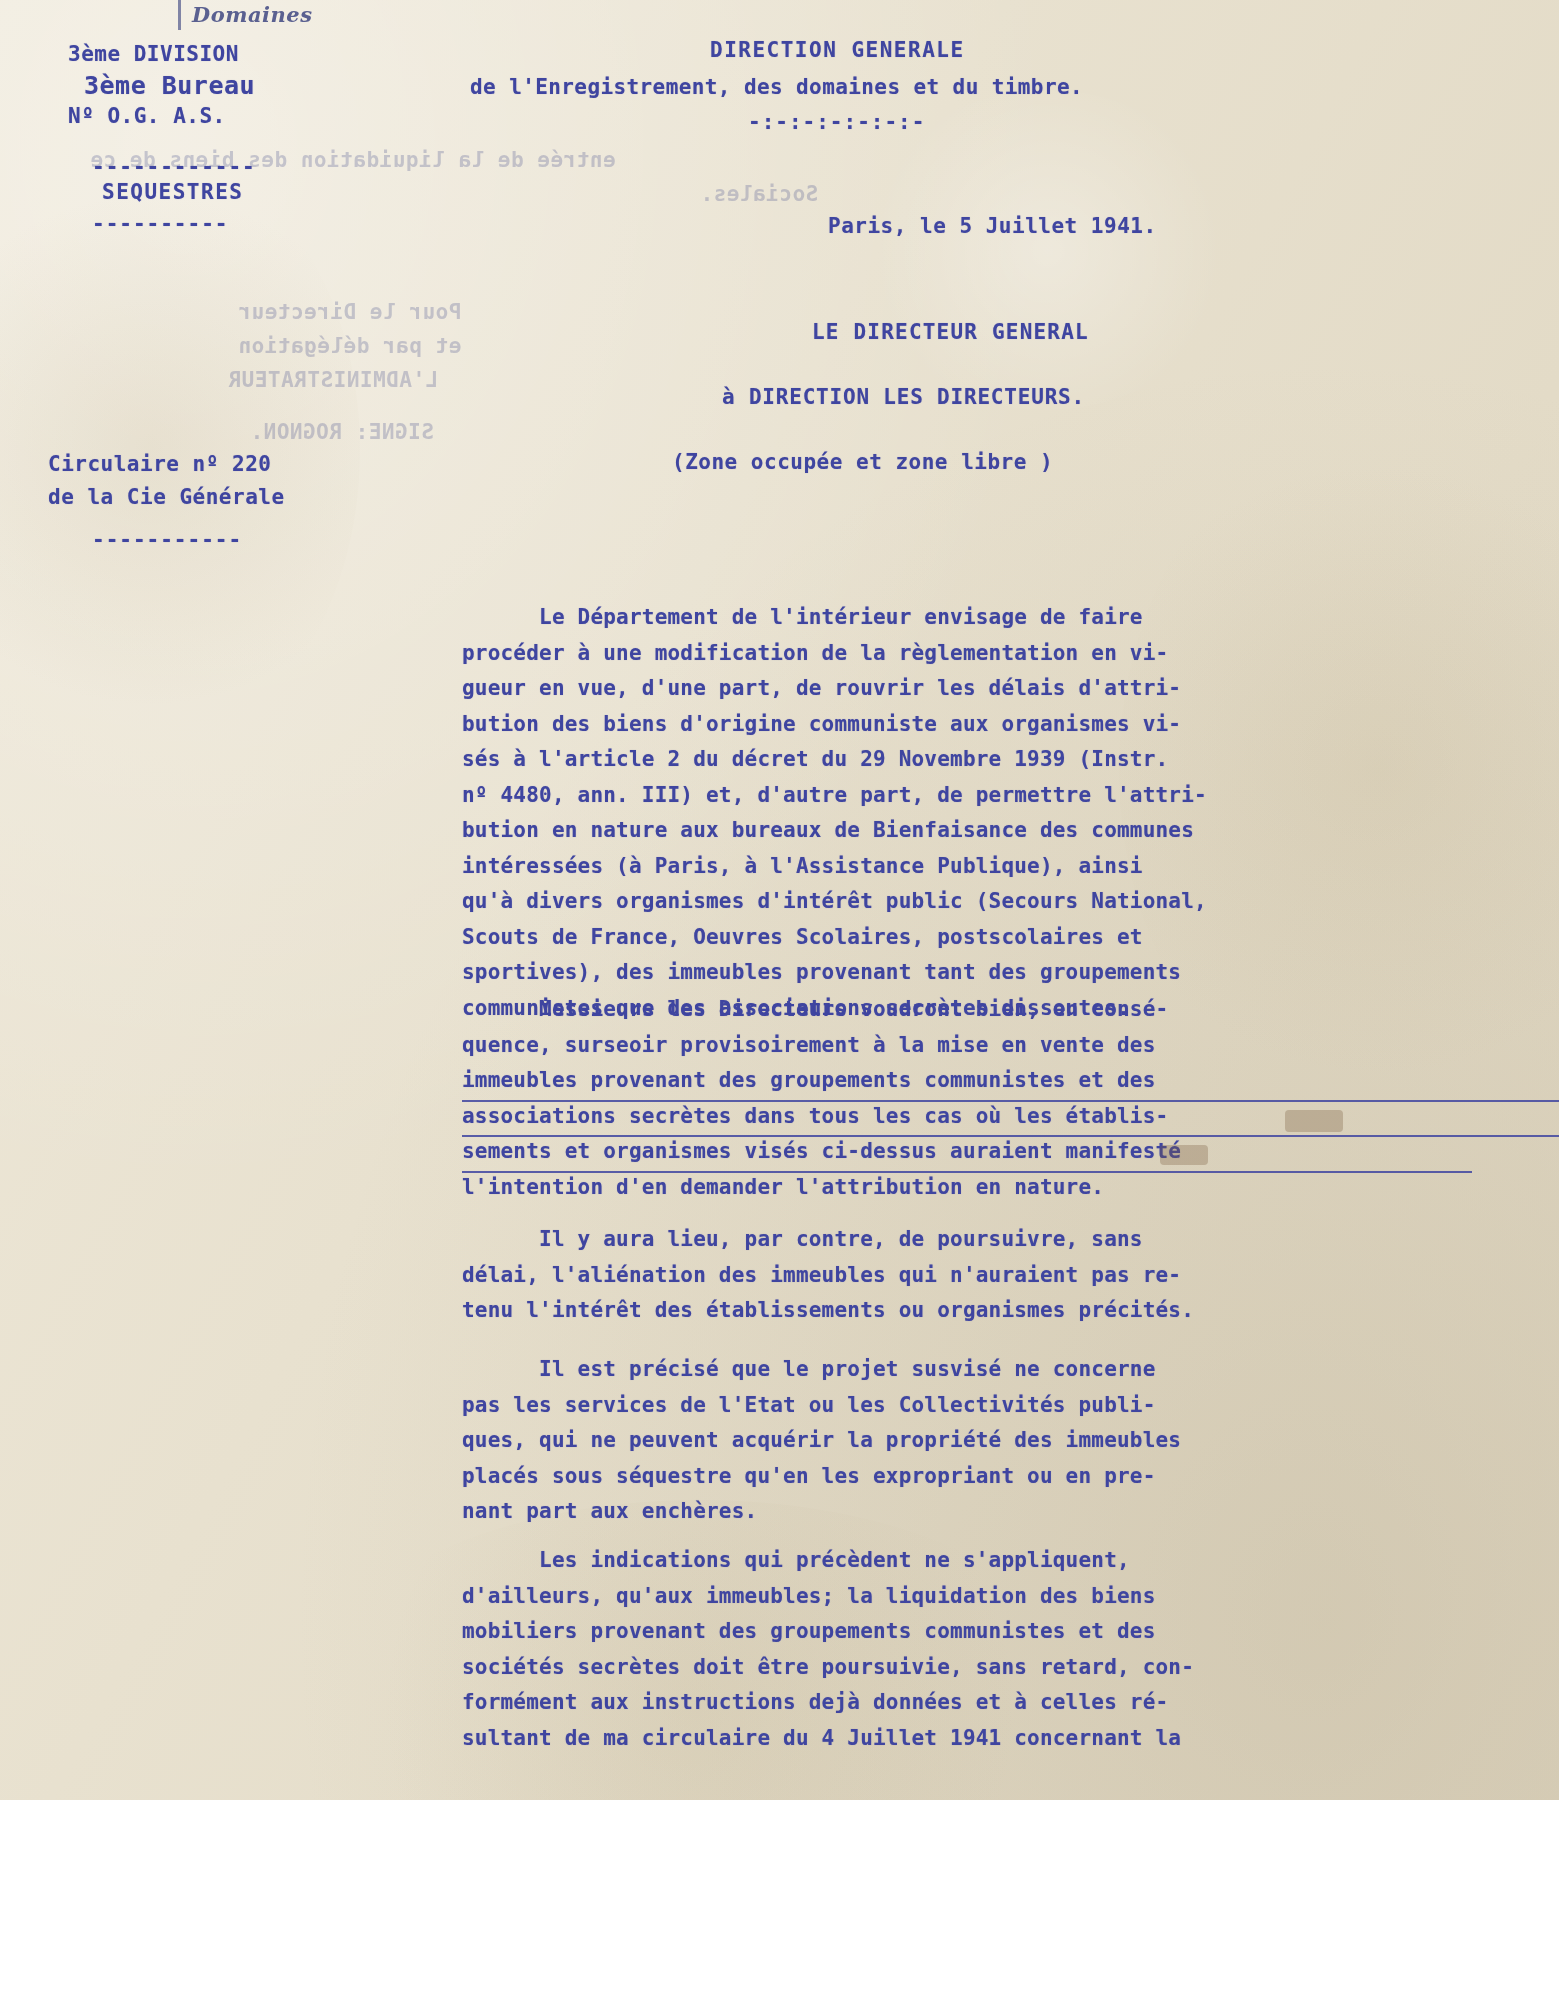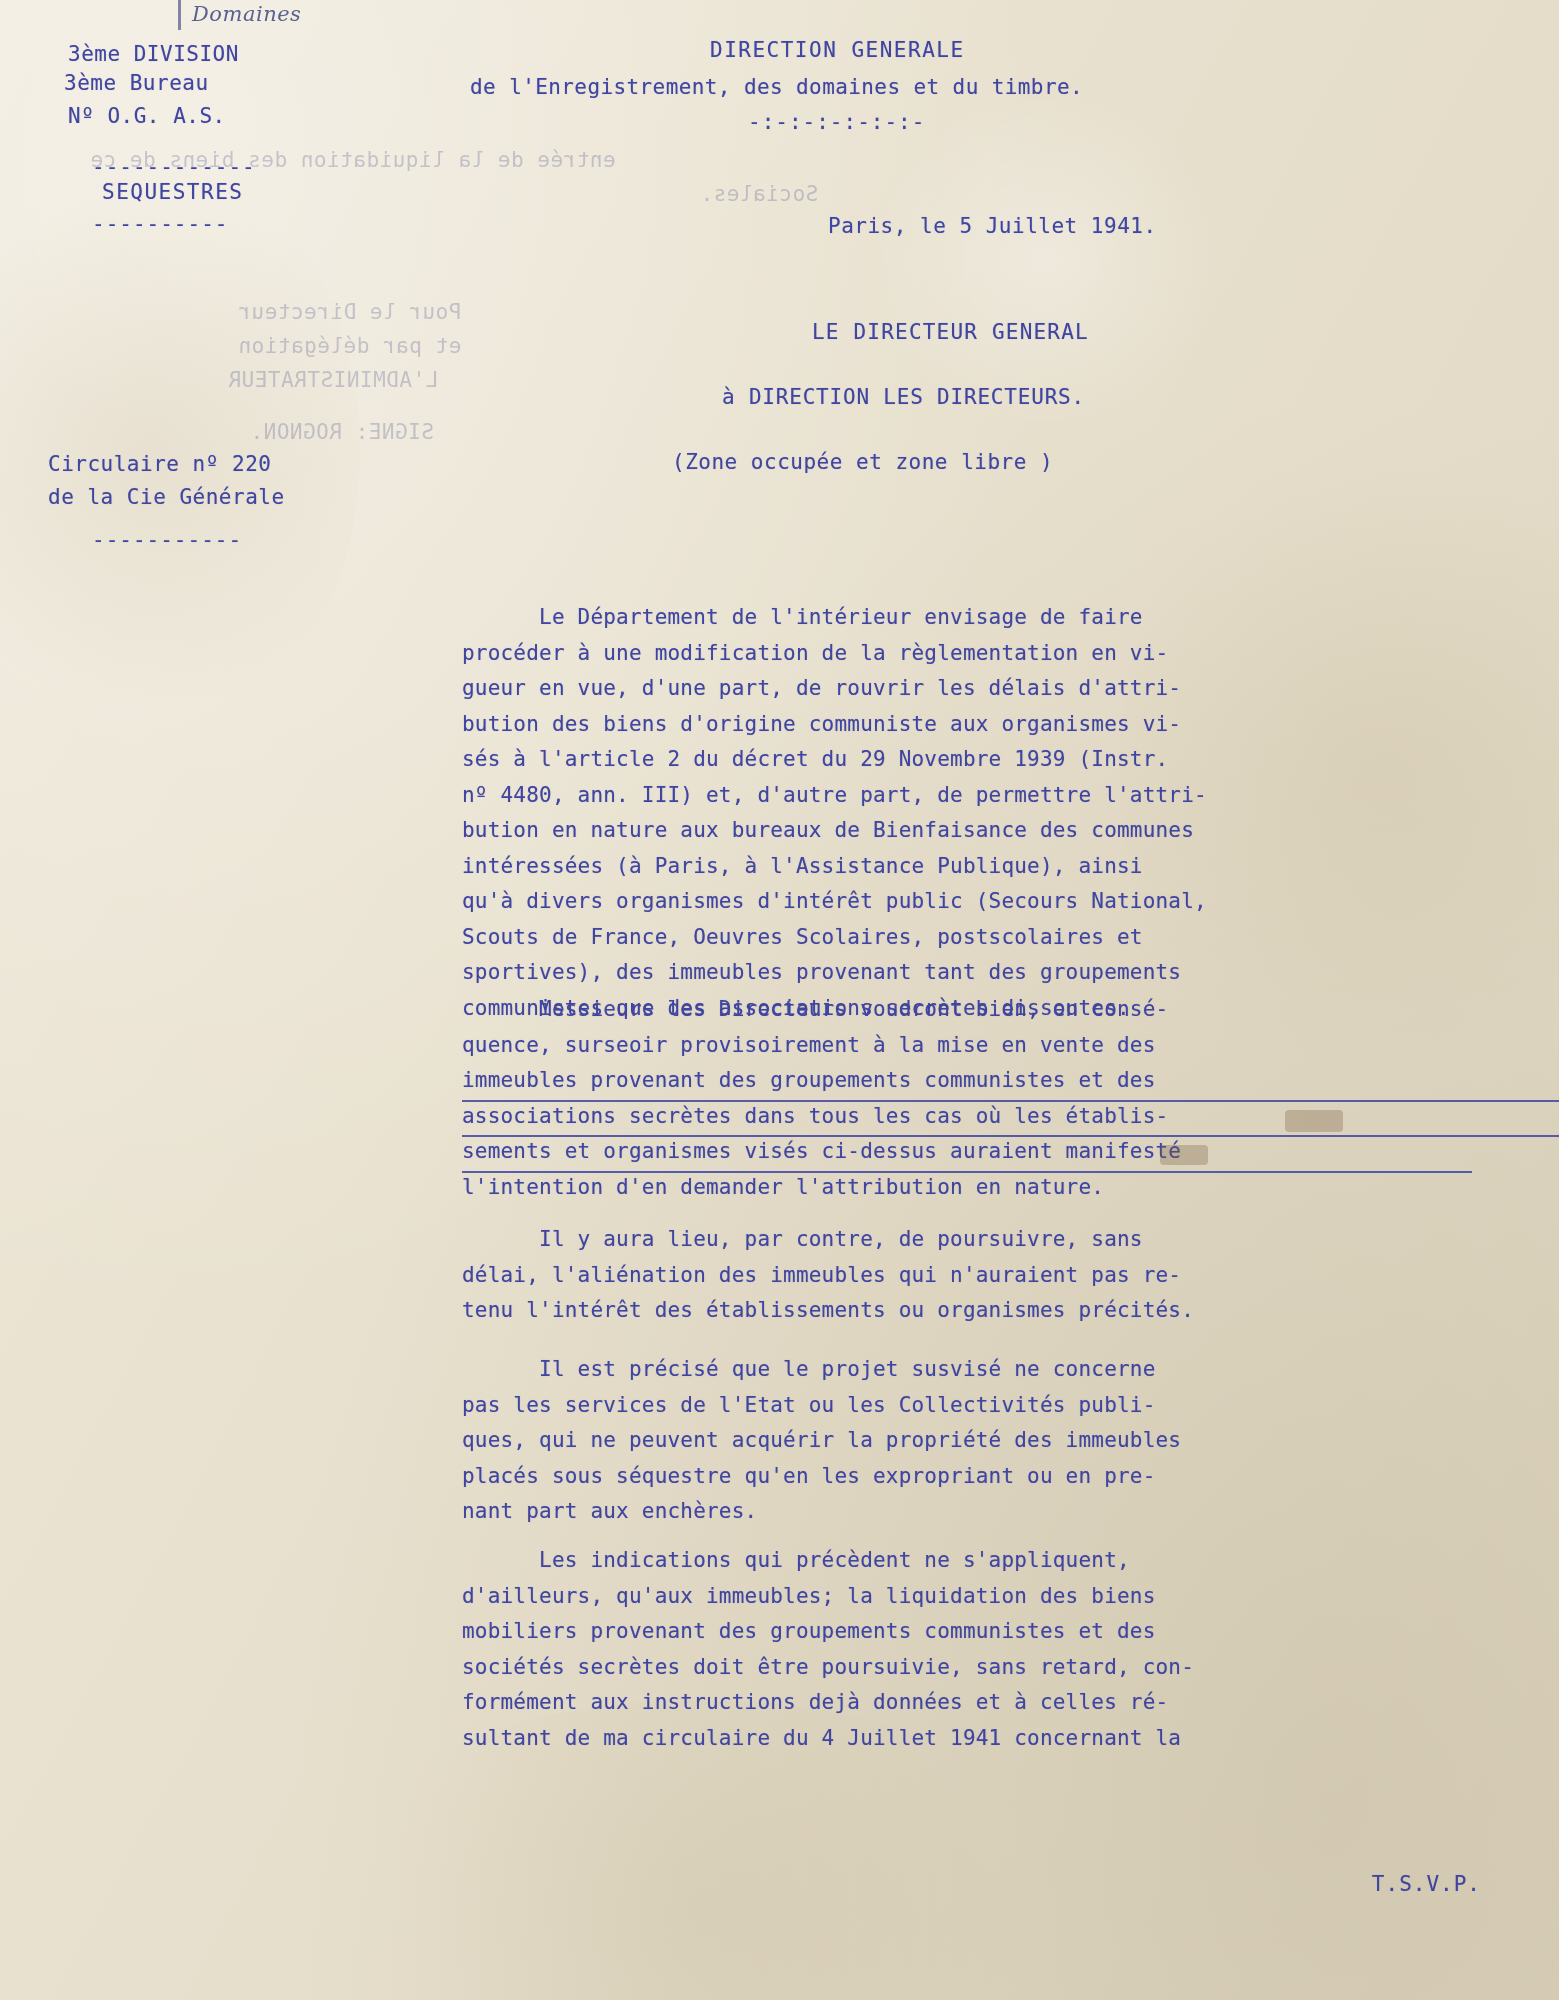--- a/index.html
+++ b/index.html
@@ -6,28 +6,29 @@
     margin: 0;
     padding: 0;
     background: #ffffff;
   }
   body {
     font-family: "DejaVu Sans Mono", monospace;
   }
   #page {
     position: relative;
     width: 1559px;
-    height: 2000px;
+    height: 1800px;
     background: #e9e3d3;
     background-image:
       radial-gradient(ellipse at 12% 8%, rgba(255,255,255,0.35) 0%, rgba(255,255,255,0) 45%),
       radial-gradient(ellipse at 85% 90%, rgba(180,168,140,0.30) 0%, rgba(180,168,140,0) 55%),
       linear-gradient(118deg, #efe9da 0%, #e8e1cf 40%, #e3dbc7 70%, #ded5c0 100%);
     overflow: hidden;
     color: #3a3f8f;
+    font-weight: bold;
   }
   
   .blotch {
     position: absolute;
     border-radius: 50%;
     pointer-events: none;
   }
   .b1 { left: -60px; top: 150px; width: 420px; height: 600px; background: radial-gradient(circle, rgba(196,182,150,0.22), rgba(196,182,150,0) 70%); }
   .b2 { right: -80px; top: 420px; width: 520px; height: 700px; background: radial-gradient(circle, rgba(193,178,144,0.20), rgba(193,178,144,0) 70%); }
   .b3 { left: 300px; bottom: -120px; width: 800px; height: 420px; background: radial-gradient(circle, rgba(190,176,142,0.18), rgba(190,176,142,0) 70%); }
@@ -143,21 +144,21 @@
   <div class="handwritten" style="left:192px; top:2px;">Domaines</div>
 
   <div class="ghost" style="left:90px; top:148px; font-size:21px;">entrée de la liquidation des biens de ce</div>
   <div class="ghost" style="left:700px; top:182px; font-size:21px;">Sociales.</div>
   <div class="ghost" style="left:238px; top:300px; font-size:21px;">Pour le Directeur</div>
   <div class="ghost" style="left:238px; top:334px; font-size:21px;">et par délégation</div>
   <div class="ghost" style="left:228px; top:368px; font-size:21px;">L'ADMINISTRATEUR</div>
   <div class="ghost" style="left:250px; top:420px; font-size:21px;">SIGNE: ROGNON.</div>
 
   <div class="typed" id="hdr-left">3ème DIVISION</div>
-  <div class="typed" style="left:64px; top:71px; font-size:21px;">3ème Bureau</div>
+  <div class="typed" style="left:84px; top:71px; font-size:25px;">3ème Bureau</div>
   <div class="typed" style="left:68px; top:104px; font-size:21px;">Nº O.G. A.S.</div>
   <div class="typed" id="hdr-rule1">------------</div>
   <div class="typed" id="hdr-seq">SEQUESTRES</div>
   <div class="typed" id="hdr-rule2">----------</div>
   <div class="typed" id="hdr-circ">Circulaire nº 220
 de la Cie Générale</div>
   <div class="typed" id="hdr-rule3">-----------</div>
 
   <div class="typed" id="hdr-title">DIRECTION GENERALE</div>
   <div class="typed" id="hdr-sub">de l'Enregistrement, des domaines et du timbre.</div>

